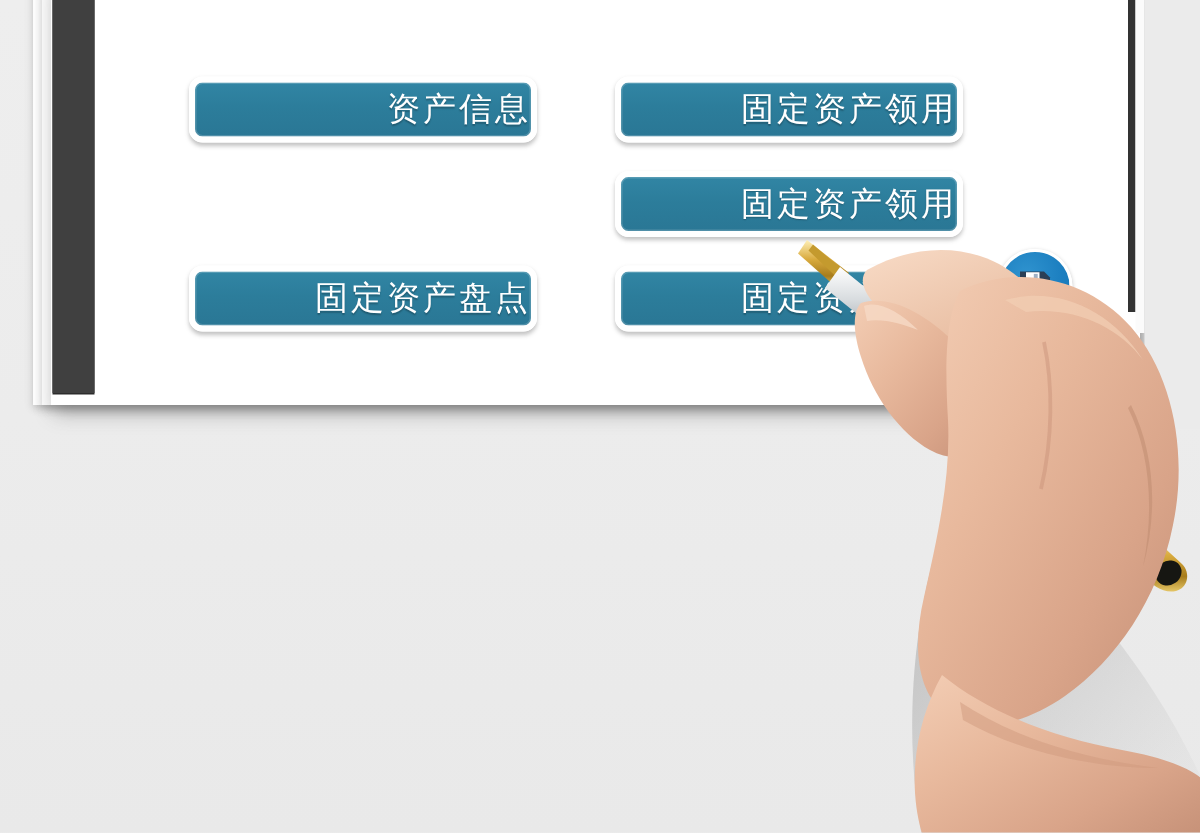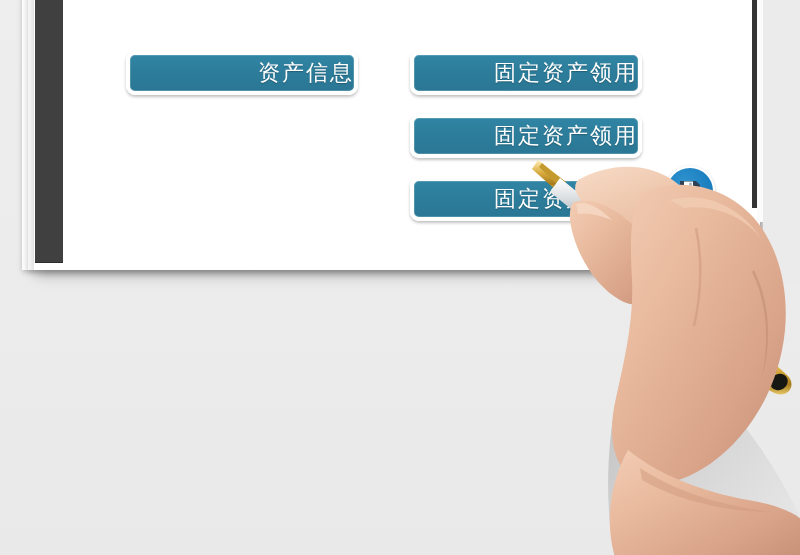--- a/index.html
+++ b/index.html
@@ -180,20 +180,23 @@
 
     <div class="menu-button col-1 row-0">
       <span>固定资产领用</span>
     </div>
 
 
     <div class="menu-button col-1 row-1">
       <span>固定资产领用</span>
     </div>
 
+    <div class="menu-button col-0 row-2">
+      <span>固定资产盘点</span>
+    </div>
 
     <div class="menu-button col-1 row-2">
       <span>固定资产处置</span>
     </div>
 
   </div>
 
   <div class="save-badge">
     <span>
       <svg width="26" height="26" viewBox="0 0 26 26">

